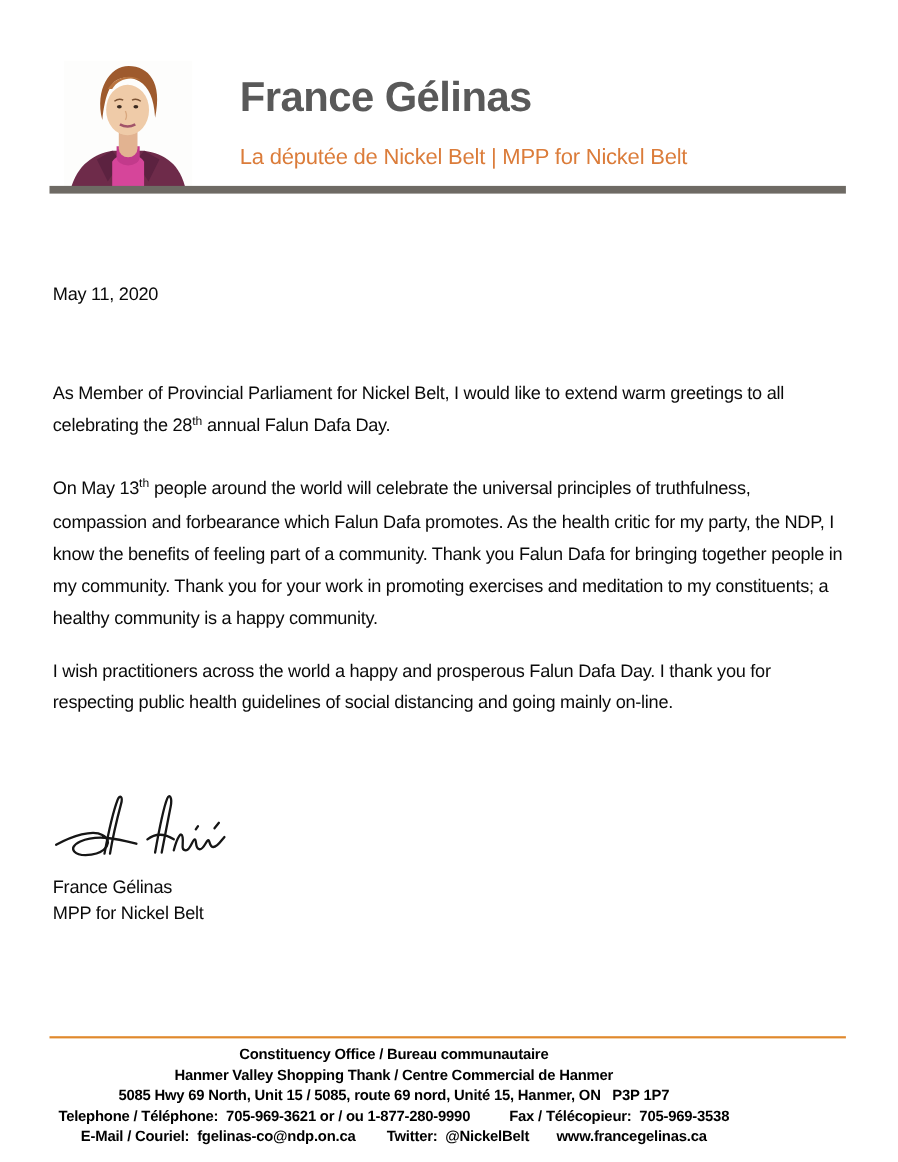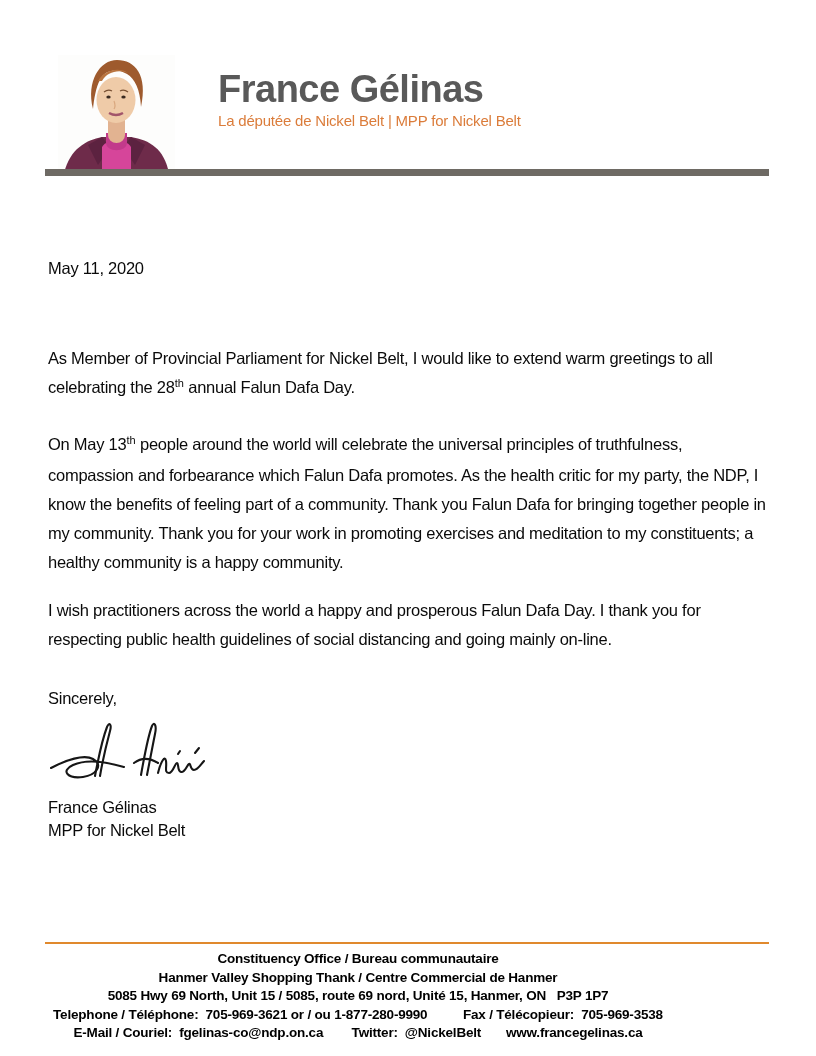--- a/index.html
+++ b/index.html
@@ -25,22 +25,22 @@
     position: absolute;
     left: 218px; top: 68px;
     font-size: 38px;
     font-weight: bold;
     letter-spacing: -0.5px;
     color: #595959;
     white-space: nowrap;
   }
   .header-subtitle {
     position: absolute;
-    left: 218px; top: 112px;
-    font-size: 15px;
+    left: 218px; top: 132px;
+    font-size: 20px;
     letter-spacing: -0.2px;
     color: #DB7C3A;
     white-space: nowrap;
   }
   .header-bar {
     position: absolute;
     left: 45px; top: 169px;
     width: 724px; height: 7px;
     background: #6E6A64;
   }
@@ -127,21 +127,20 @@
   <div class="header-bar"></div>
 
   <div class="body-text date-line">May 11, 2020</div>
 
   <div class="body-text para-1"><span>As Member of Provincial Parliament for Nickel Belt, I would like to extend warm greetings to all celebrating the 28</span><span class="sup">th</span><span> annual Falun Dafa Day.</span></div>
 
   <div class="body-text para-2"><span>On May 13</span><span class="sup">th</span><span> people around the world will celebrate the universal principles of truthfulness, compassion and forbearance which Falun Dafa promotes. As the health critic for my party, the NDP, I know the benefits of feeling part of a community. Thank you Falun Dafa for bringing together people in my community. Thank you for your work in promoting exercises and meditation to my constituents; a healthy community is a happy community.</span></div>
 
   <div class="body-text para-3">I wish practitioners across the world a happy and prosperous Falun Dafa Day. I thank you for respecting public health guidelines of social distancing and going mainly on-line.</div>
 
-  <div class="body-text closing">Sincerely,</div>
 
   <div class="signature">
     <svg viewBox="0 0 162 82" width="162" height="82" xmlns="http://www.w3.org/2000/svg" fill="none" stroke="#161616" stroke-width="2.1" stroke-linecap="round">
 
       <path d="M5,52 C20,44 38,38 47,43 C58,49 50,59 37,61 C22,63 14,55 27,49 C43,42 62,47 78,51"></path>
 
       <path d="M49,60 C52,44 56,24 61,11 C63,6 66,8 64,15 C60,30 56,48 54,60"></path>
 
       <path d="M95,59 C98,42 102,20 106,10 C108,5 111,9 109,18 C106,33 103,49 101,59"></path>
       <path d="M88,47 C96,41 104,42 112,47"></path>

